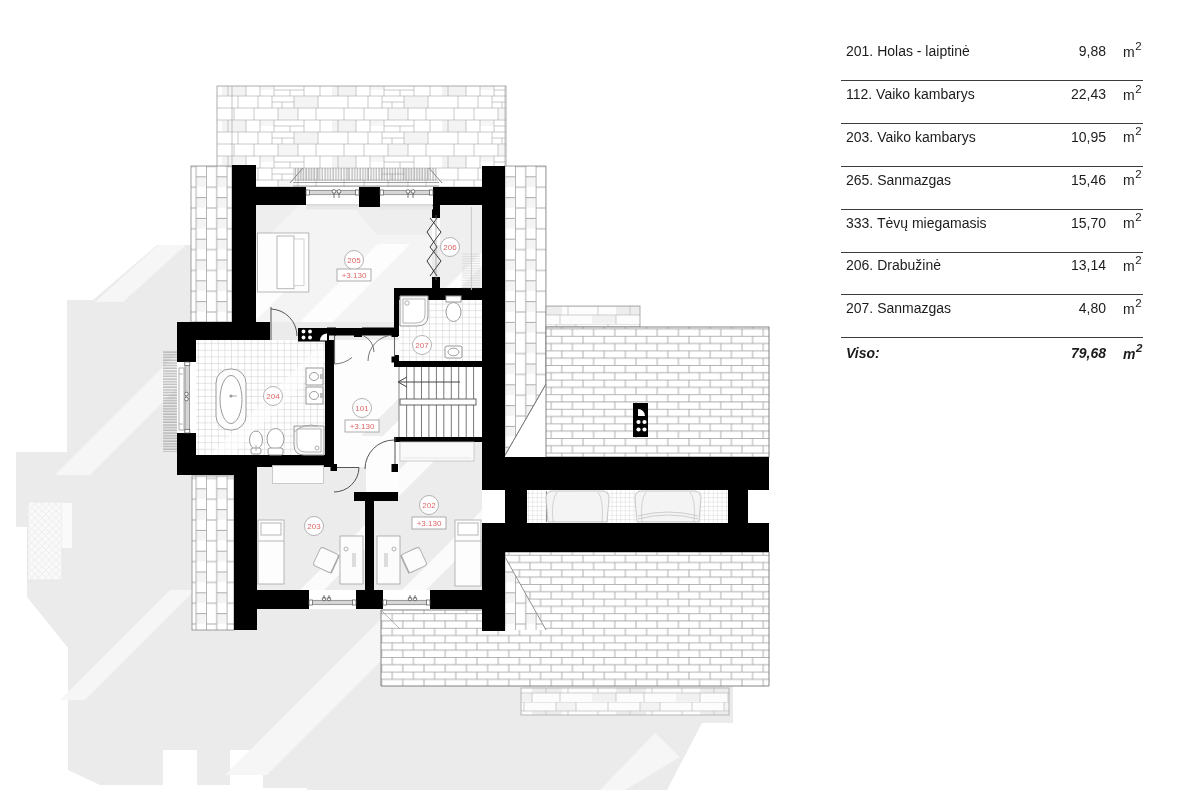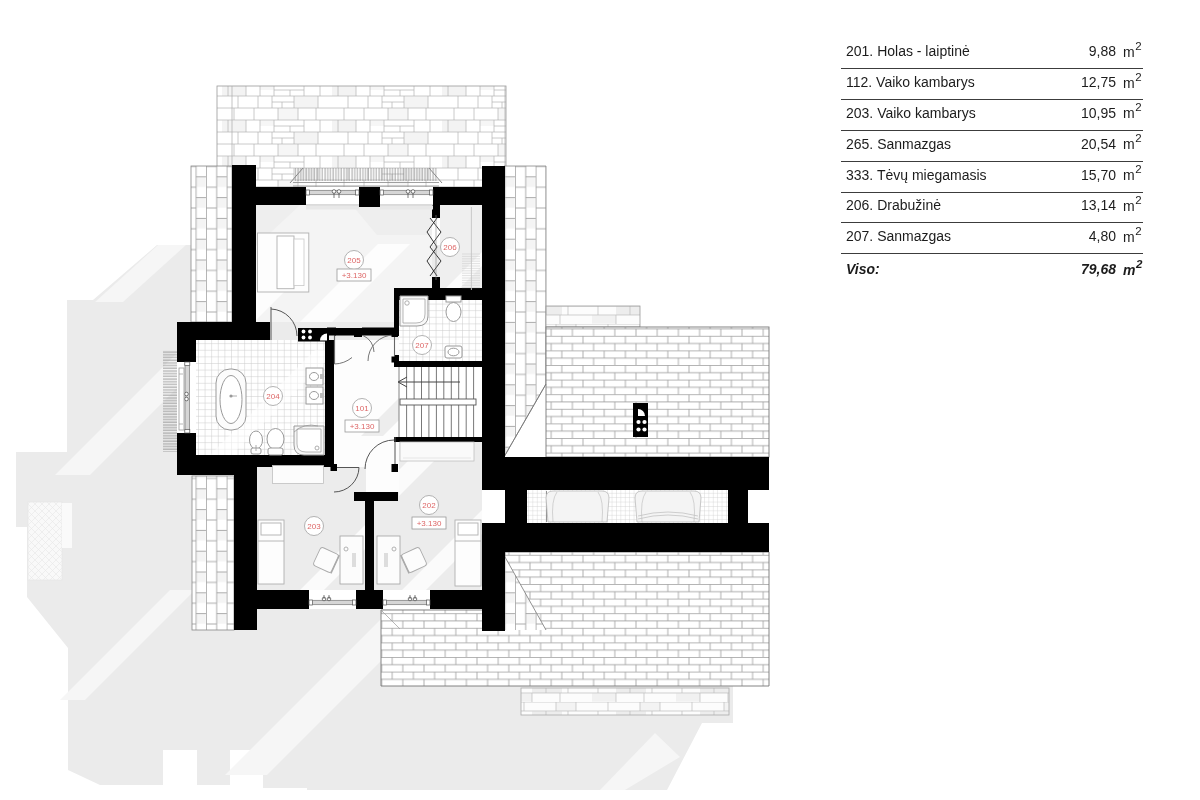--- a/index.html
+++ b/index.html
@@ -1,21 +1,21 @@
 <!DOCTYPE html>
 <html><head><meta charset="utf-8"><title>Plan</title><style>
 html,body{margin:0;padding:0;background:#fff;}
 #page{position:relative;width:1200px;height:800px;overflow:hidden;font-family:"Liberation Sans",sans-serif;}
 #plan{position:absolute;left:0;top:0;}
 .tbl{position:absolute;left:841px;top:38.6px;width:302px;color:#1c1c1c;font-size:14px;}
-.row{height:20.82px;border-bottom:1px solid #3c3c3c;display:flex;justify-content:space-between;align-items:flex-end;padding-bottom:9px;padding-left:5px;}
+.row{height:20.82px;border-bottom:1px solid #3c3c3c;display:flex;justify-content:space-between;align-items:flex-end;padding-bottom:21px;padding-left:5px;}
 .lab{white-space:nowrap;}
 .val{display:flex;align-items:flex-end;}
 .num{text-align:right;min-width:40px;}
-.unit{width:20px;margin-left:7px;position:relative;}
+.unit{width:20px;margin-left:17px;position:relative;}
 .unit sup{font-size:11.5px;position:relative;top:-1px;left:0.5px;}
 .viso{border-bottom:none;font-weight:bold;height:22px;padding-top:1px;font-style:italic;}
 </style></head><body>
 <div id="page">
 <svg id="plan" width="1200" height="800" viewBox="0 0 1200 800">
 <defs>
 <pattern id="bh" width="21.2" height="14.6" patternUnits="userSpaceOnUse">
           <rect width="21.2" height="14.6" fill="#fff"></rect>
           <path d="M0 .4H21.2M0 7.7H21.2M10.6 .4V7.7M0 7.7V14.6M21.2 7.7V14.6" stroke="#9a9a9a" stroke-width="0.8" fill="none"></path>
         </pattern>
@@ -540,35 +540,35 @@
 <div class="row">
         <span class="lab">201. Holas - laiptinė</span>
         <span class="val">
           <span class="num">9,88</span>
           <span class="unit">m<sup>2</sup></span>
         </span>
       </div>
 <div class="row">
         <span class="lab">112. Vaiko kambarys</span>
         <span class="val">
-          <span class="num">12,75</span>
+          <span class="num">22,43</span>
           <span class="unit">m<sup>2</sup></span>
         </span>
       </div>
 <div class="row">
         <span class="lab">203. Vaiko kambarys</span>
         <span class="val">
           <span class="num">10,95</span>
           <span class="unit">m<sup>2</sup></span>
         </span>
       </div>
 <div class="row">
         <span class="lab">265. Sanmazgas</span>
         <span class="val">
-          <span class="num">20,54</span>
+          <span class="num">15,46</span>
           <span class="unit">m<sup>2</sup></span>
         </span>
       </div>
 <div class="row">
         <span class="lab">333. Tėvų miegamasis</span>
         <span class="val">
           <span class="num">15,70</span>
           <span class="unit">m<sup>2</sup></span>
         </span>
       </div>

